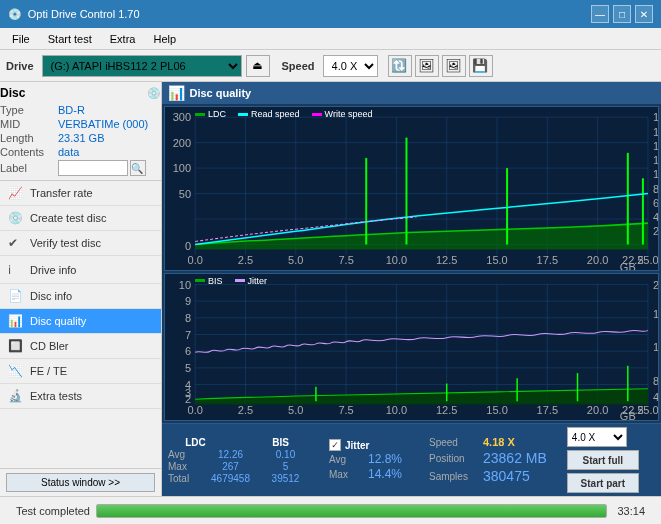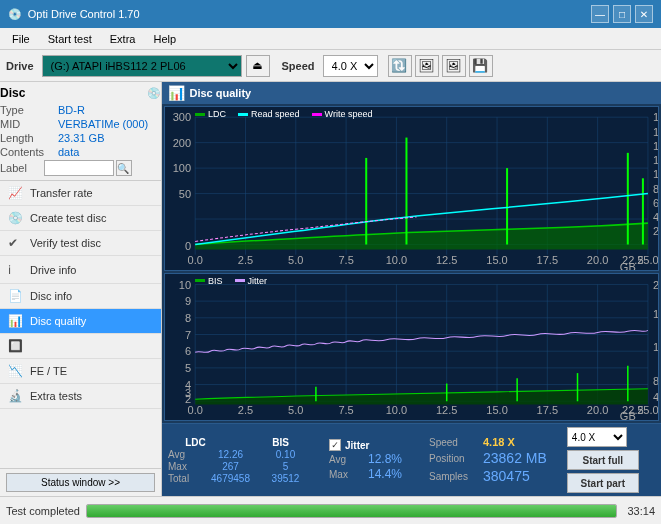--- a/index.html
+++ b/index.html
@@ -115,21 +115,21 @@
       margin-bottom: 2px;
     }
     .disc-info-key { width: 58px; color: #555; }
     .disc-info-val { color: #0066cc; flex: 1; }
     .disc-info-val.blue { color: #0066cc; }
     .label-row {
       display: flex;
       align-items: center;
       margin-top: 2px;
     }
-    .label-key { width: 44px; color: #555; }
+    .label-key { width: 58px; color: #555; }
     .label-input {
       border: 1px solid #aaa;
       width: 70px;
       height: 16px;
       padding: 0 2px;
       font-size: 10px;
     }
     .label-icon-btn {
       width: 16px; height: 16px;
       margin-left: 2px;
@@ -307,21 +307,21 @@
       color: #333;
     }
 
     
     .statusbar {
       height: 28px;
       background: #f0f0f0;
       border-top: 1px solid #ccc;
       display: flex;
       align-items: center;
-      padding: 0 6px;
+      padding: 0 16px;
       gap: 6px;
     }
     .status-text { color: #333; font-size: 11px; }
     .progress-bar-container {
       flex: 1;
       height: 14px;
       background: #ddd;
       border: 1px solid #aaa;
       border-radius: 2px;
       overflow: hidden;
@@ -423,20 +423,21 @@
     <div class="nav-item">
       <span class="nav-icon">📄</span>
       <span class="nav-label">Disc info</span>
     </div>
     <div class="nav-item active">
       <span class="nav-icon">📊</span>
       <span class="nav-label">Disc quality</span>
     </div>
     <div class="nav-item">
       <span class="nav-icon">🔲</span>
+      <span class="nav-label">CD Bler</span>
     </div>
     <div class="nav-item">
       <span class="nav-icon">📉</span>
       <span class="nav-label">FE / TE</span>
     </div>
     <div class="nav-item">
       <span class="nav-icon">🔬</span>
       <span class="nav-label">Extra tests</span>
     </div>
     <div style="margin-top:auto; padding:4px 6px; border-top:1px solid #ccc;">

